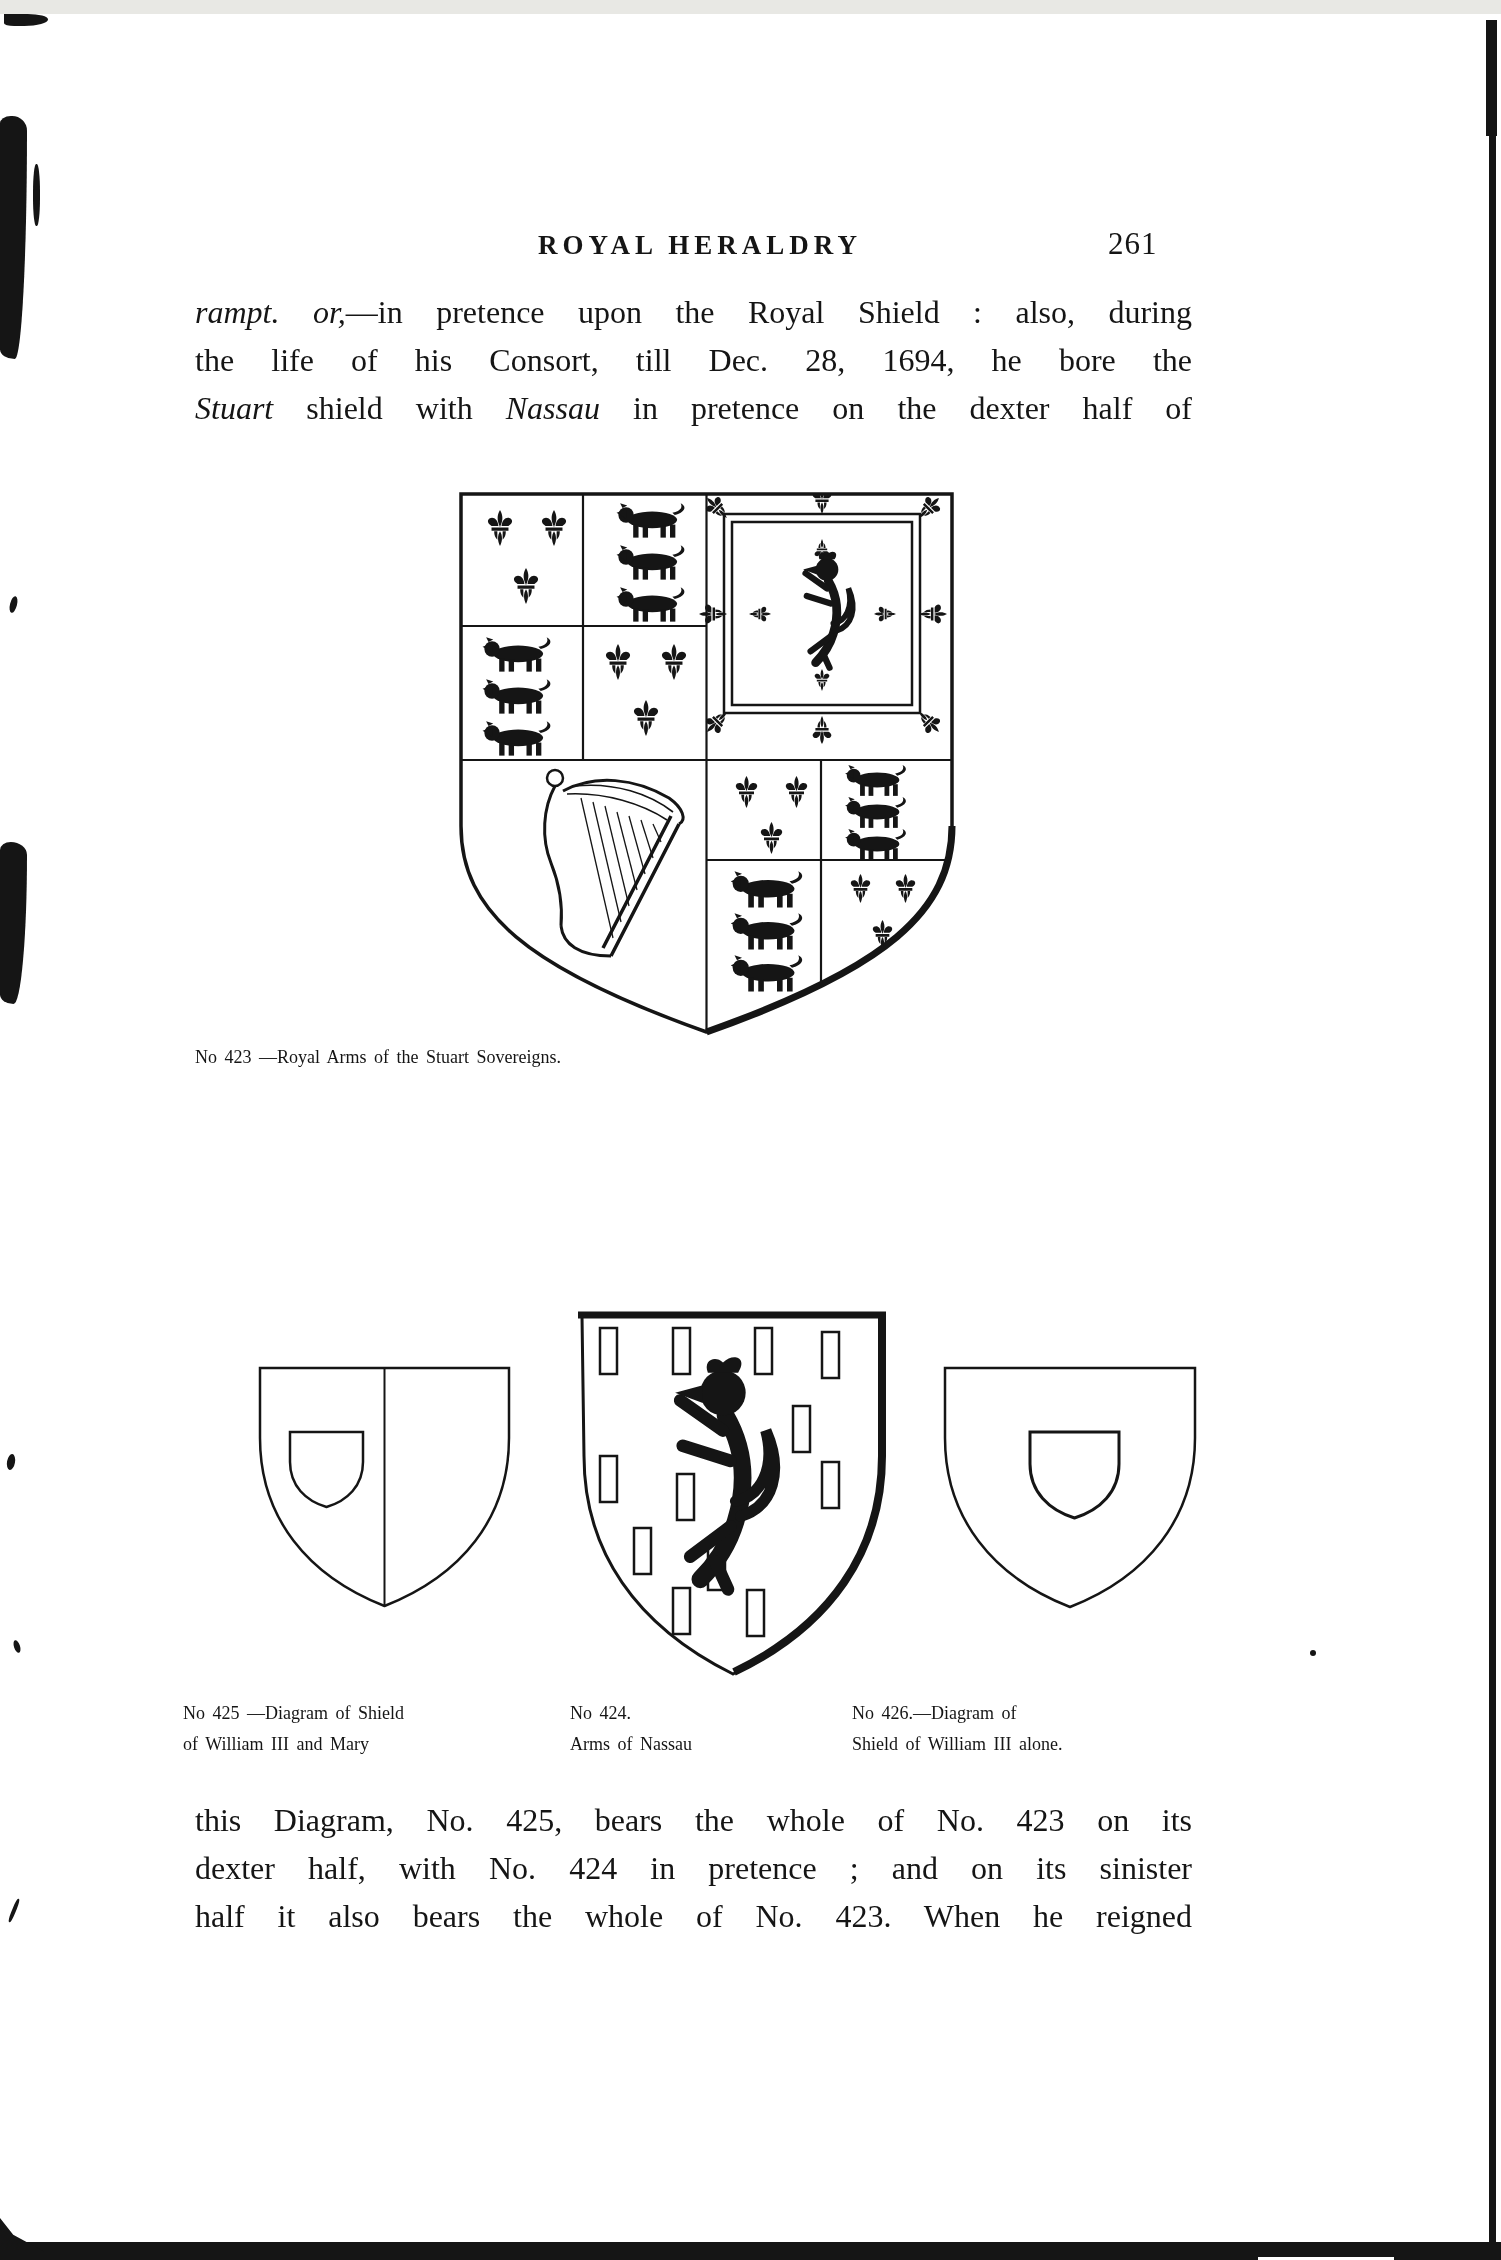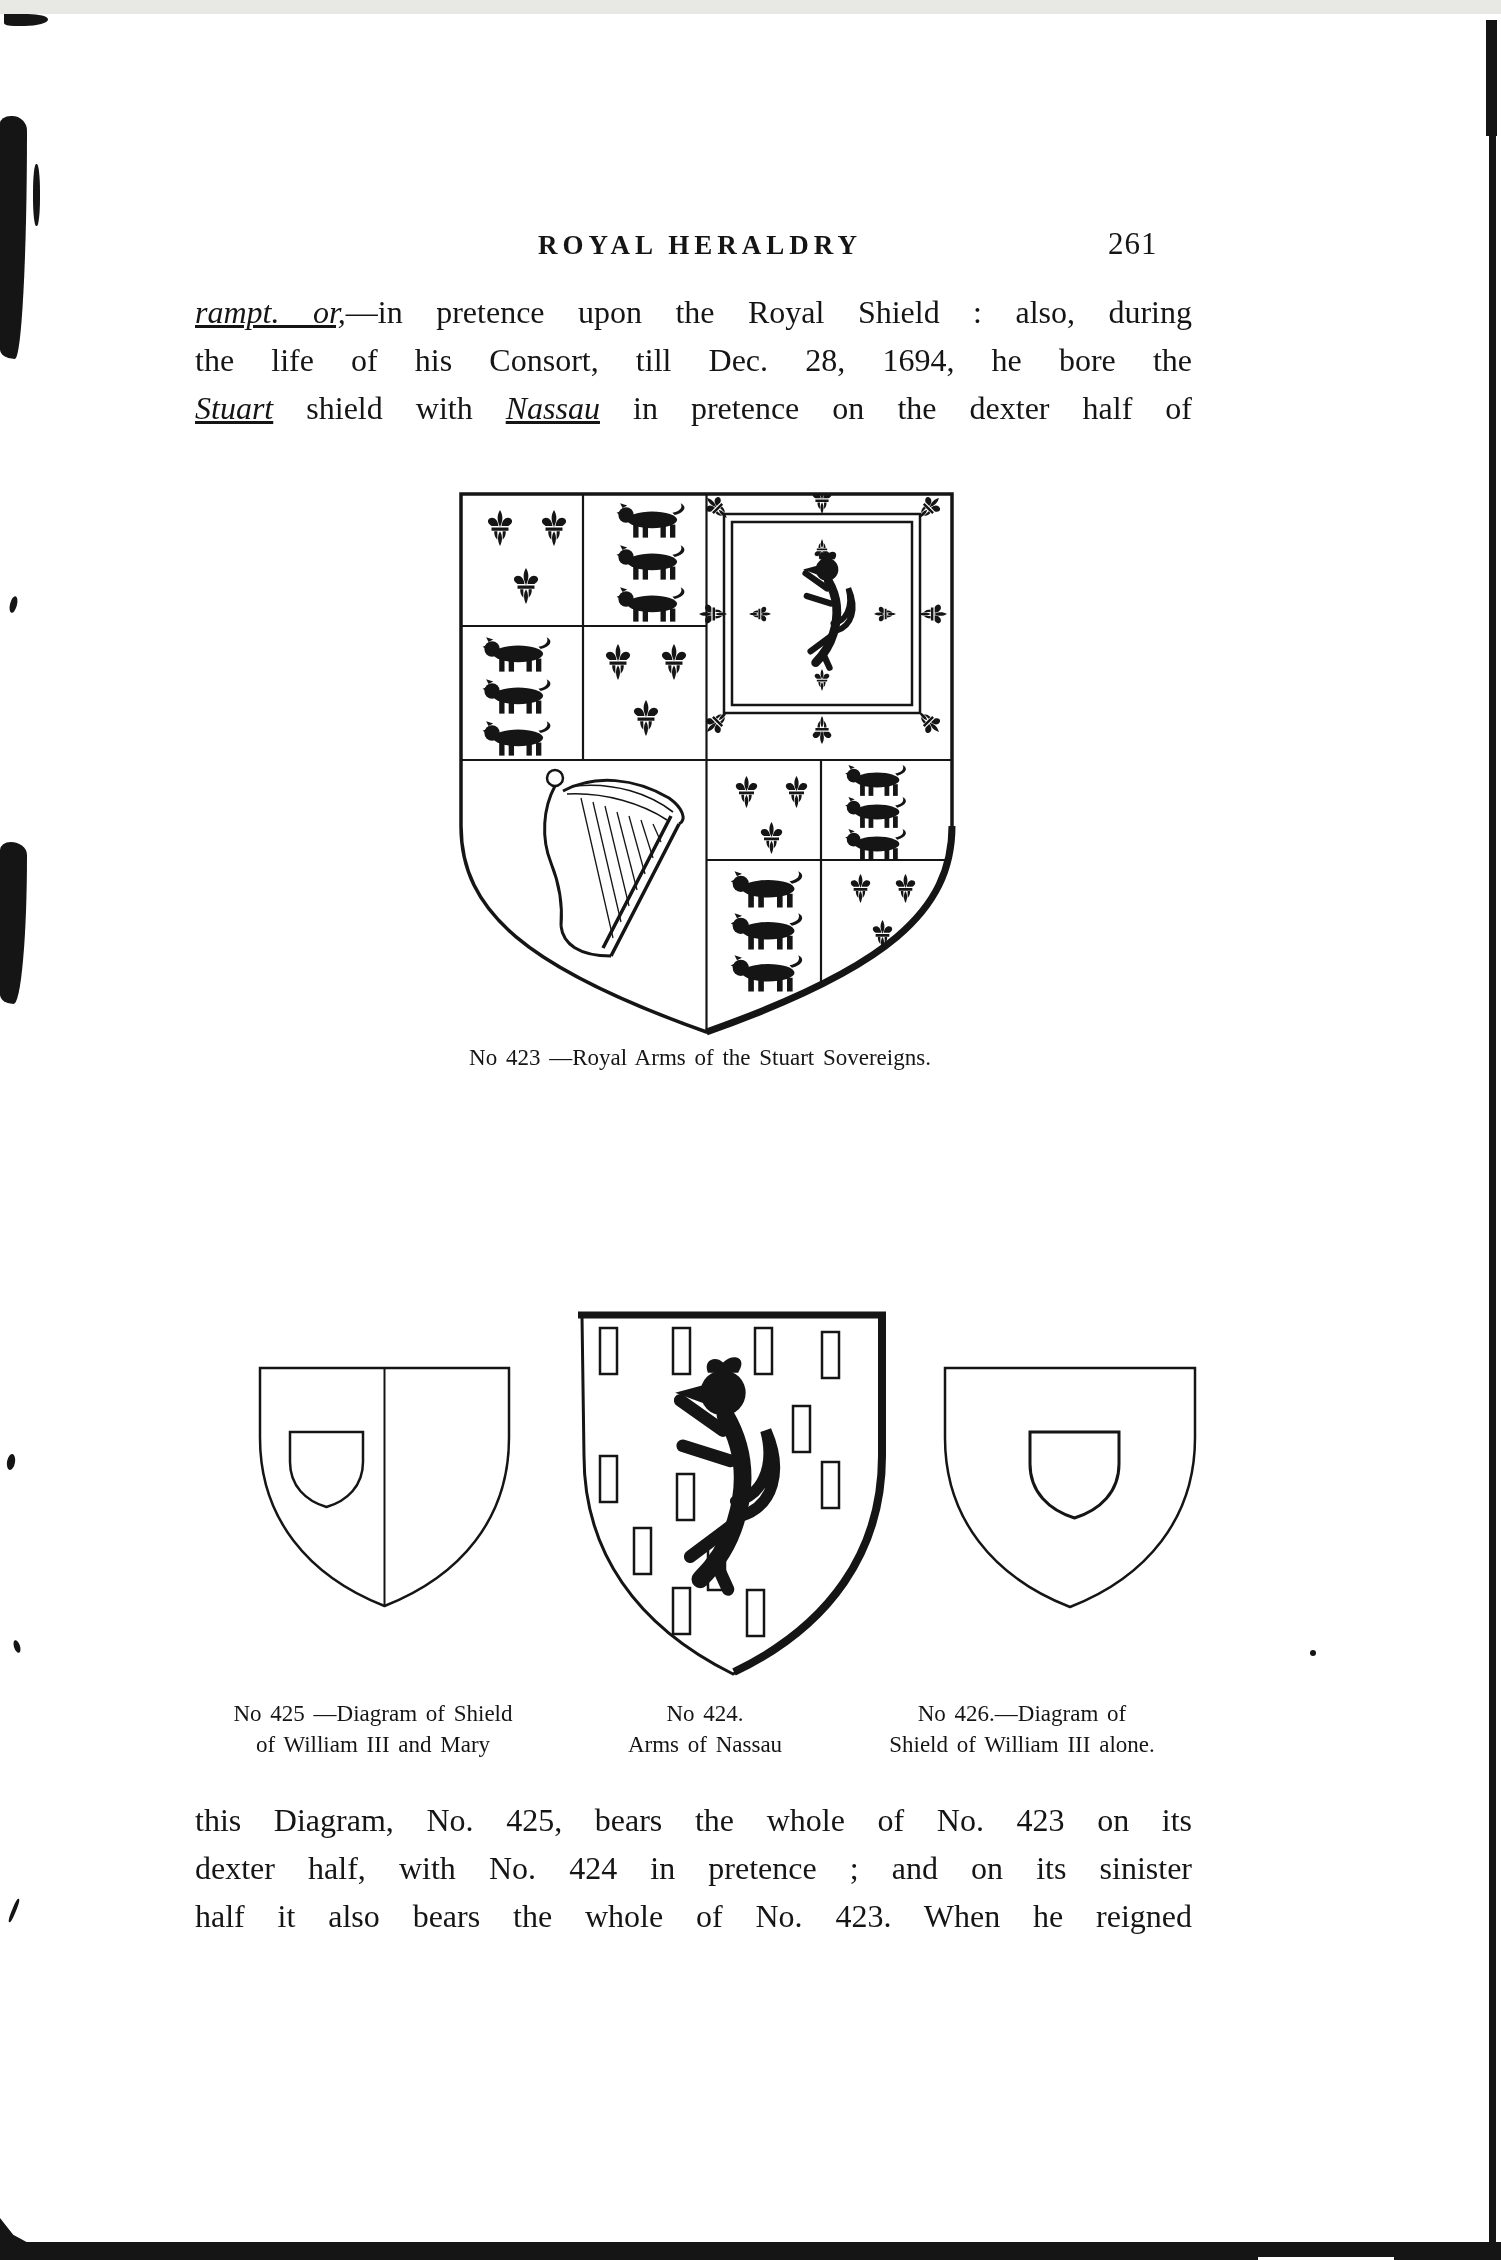--- a/index.html
+++ b/index.html
@@ -23,23 +23,23 @@
   .page-number{
     left:1108px;top:212px;width:84px;
     text-align:left;font-size:31px;letter-spacing:1px;
   }
   
   .para{left:195px;width:997px;font-size:32px;line-height:48px;}
   .para .line{
     text-align:justify;text-align-last:justify;
     white-space:normal;
   }
-  .it{font-style:italic;text-decoration:underline;}
-  
-  .caption{font-size:23px;line-height:31px;text-align:center;word-spacing:3px;}
+  .it{font-style:italic;}
+  
+  .caption{font-size:18px;line-height:31px;text-align:left;word-spacing:3px;}
   .cap423{left:195px;top:1028px;width:1010px;}
   .cap425{left:183px;top:1684px;width:380px;}
   .cap424{left:570px;top:1684px;width:270px;}
   .cap426{left:852px;top:1684px;width:340px;}
   
   .blobA{left:0;top:102px;width:27px;height:243px;border-radius:40% 55% 45% 55%/3% 6% 94% 4%;}
   .blobA-dash{left:33px;top:150px;width:7px;height:62px;border-radius:45%;}
   .blobB{left:0;top:828px;width:27px;height:162px;border-radius:40% 60% 50% 50%/5% 8% 92% 6%;}
   .smudge-tl{left:4px;top:0;width:44px;height:12px;border-radius:0 60% 70% 30%;}
   .mark-a{left:10px;top:582px;width:7px;height:17px;border-radius:50%;transform:rotate(14deg);}

